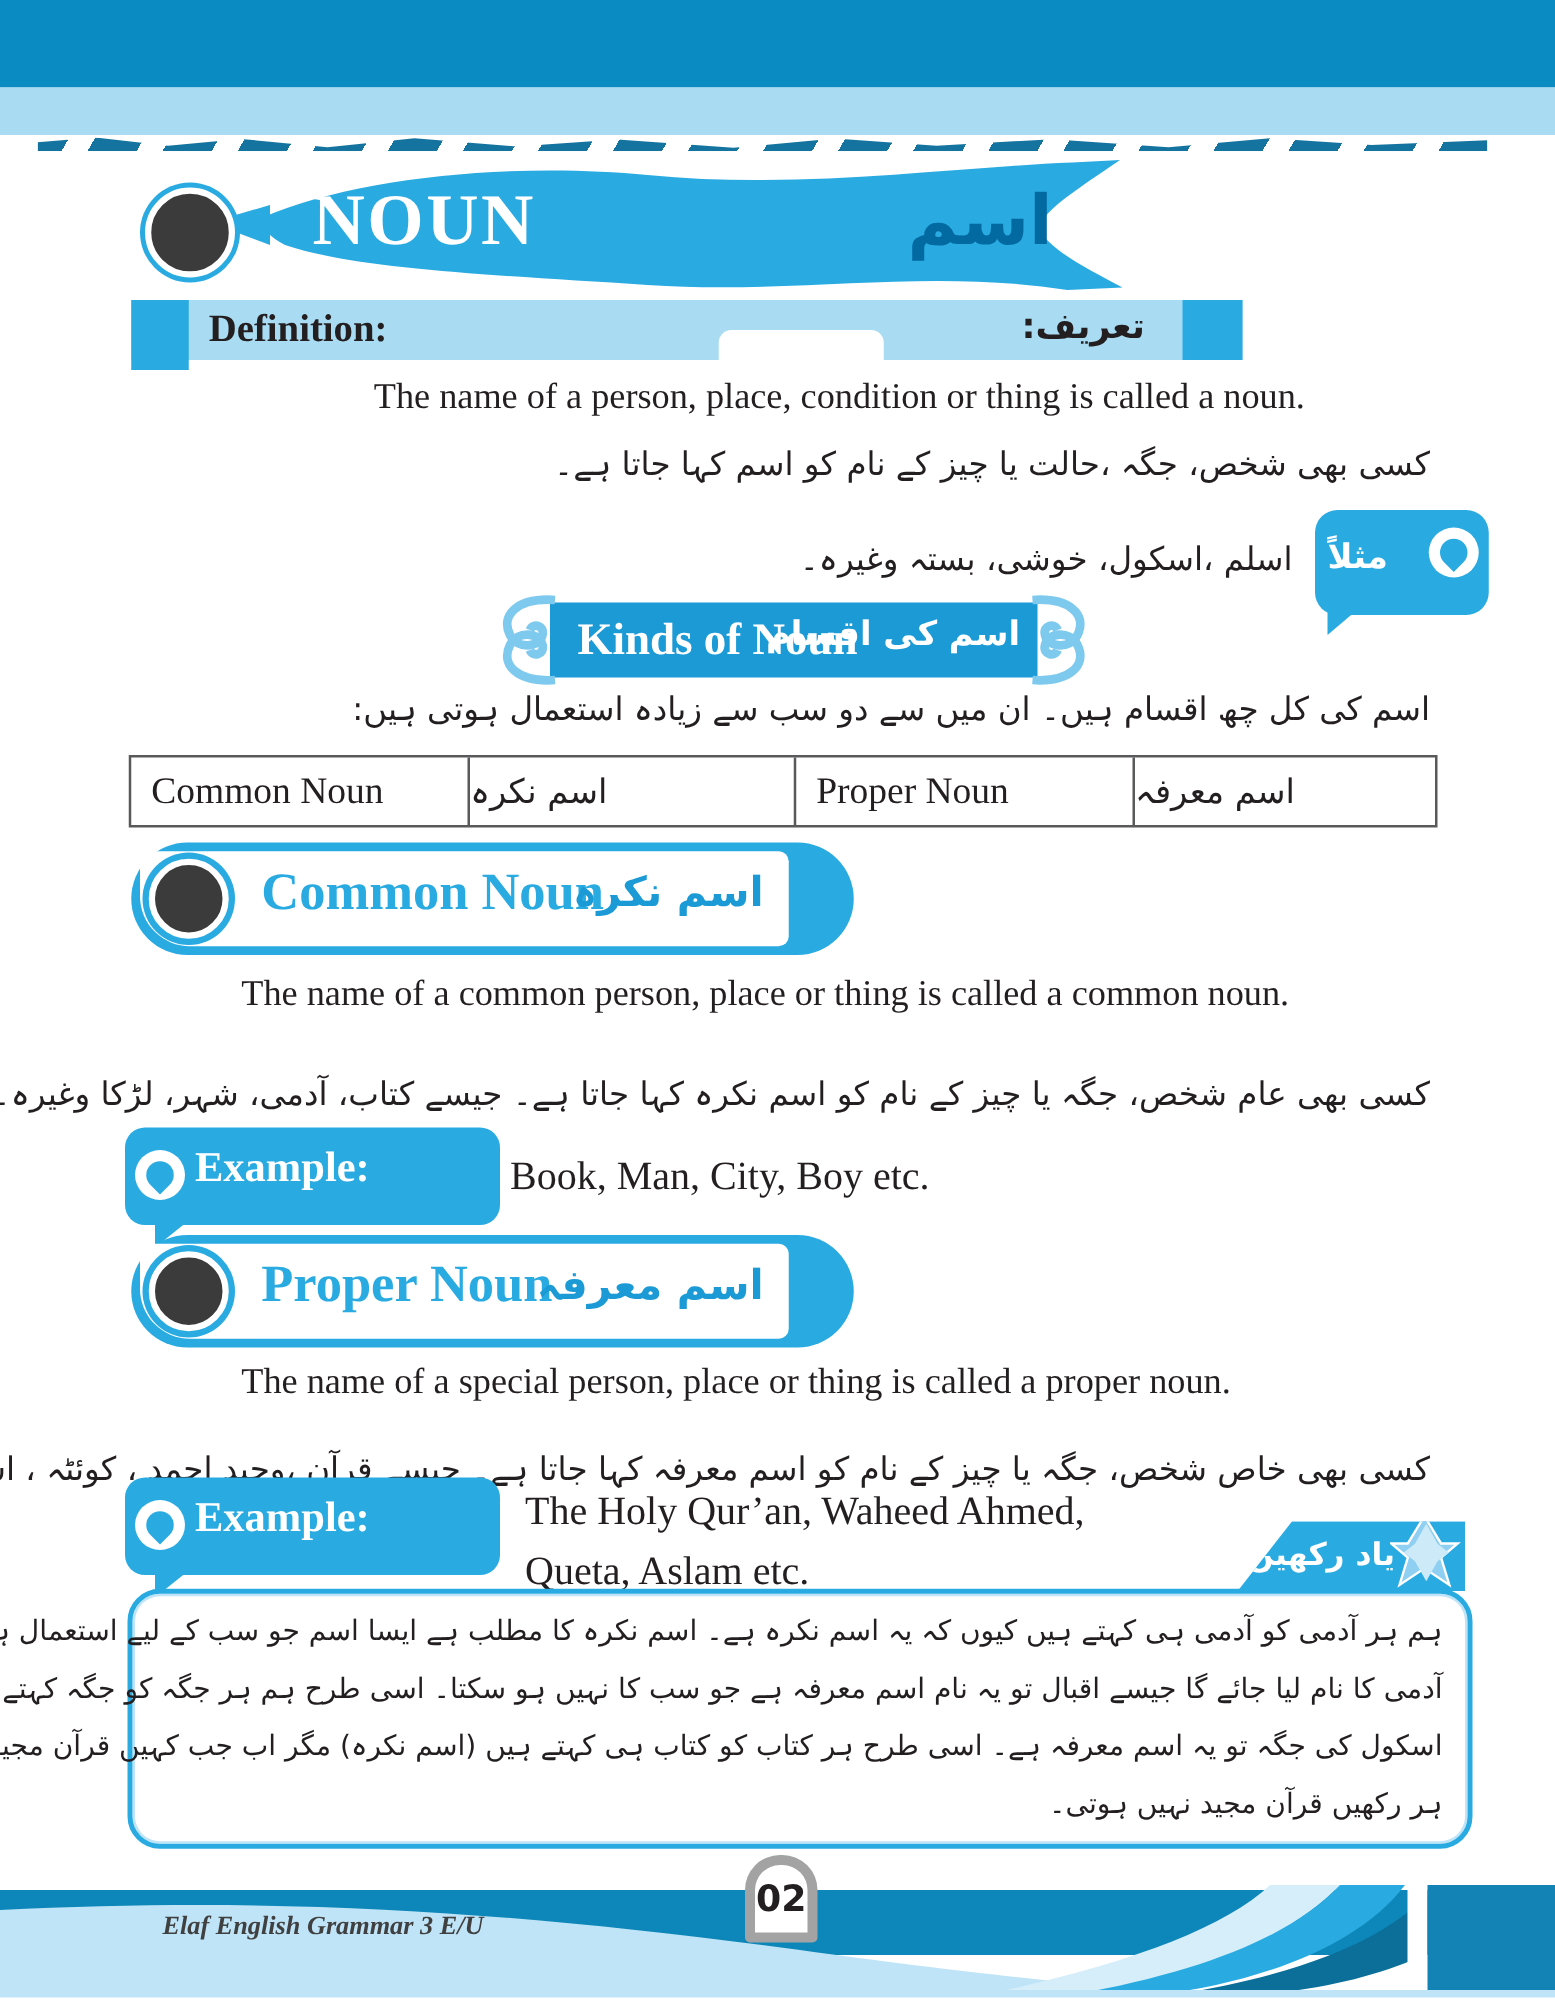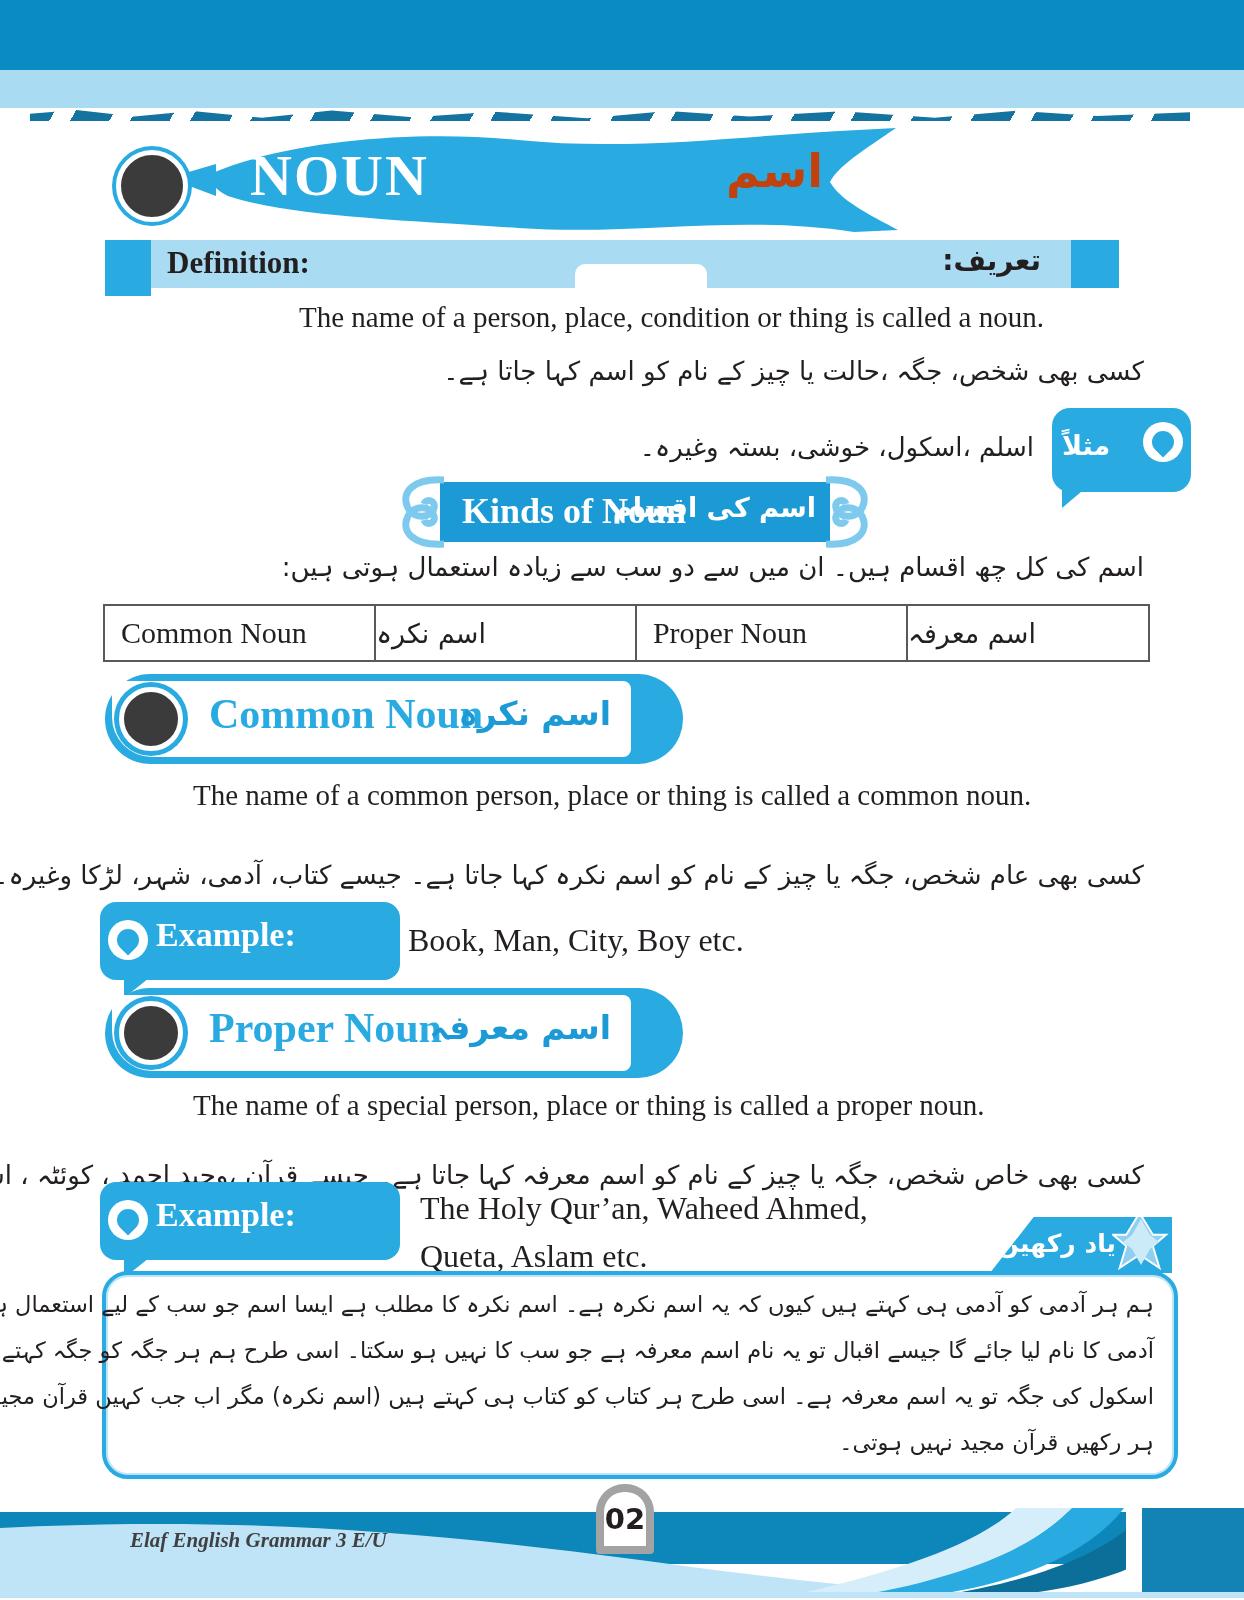--- a/index.html
+++ b/index.html
@@ -12,23 +12,23 @@
   .hdr-light{left:0;top:70px;width:1244px;height:38px;background:#a9dcf3;}
   .hdr-rag{left:30px;top:110px;width:1160px;height:11px;
      background:repeating-linear-gradient(-60deg,#15749f 0 34px,transparent 34px 52px);
      clip-path:polygon(0 35%,4% 0,9% 60%,14% 10%,20% 70%,26% 5%,33% 65%,40% 15%,48% 75%,55% 8%,62% 60%,70% 12%,78% 70%,85% 6%,92% 55%,100% 20%,100% 100%,0 100%);}
   
   .ribbon-wrap{left:108px;top:126px;width:790px;height:112px;}
   .ribbon-svg{position:absolute;left:50px;top:0;}
   .noun-circle{position:absolute;left:8px;top:24px;width:62px;height:62px;border-radius:50%;
      background:#3b3b3c;border:5px solid #ffffff;box-shadow:0 0 0 4px #29abe2;}
   .noun-title{position:absolute;left:142px;top:16px;font-size:58px;font-weight:bold;color:#ffffff;letter-spacing:2px;}
-  .noun-title-ur{position:absolute;left:618px;top:18px;font-size:46px;font-weight:bold;color:#c2410c;}
-  
-  .def-bar{left:105px;top:240px;width:1014px;height:48px;background:#a9dcf3;}
+  .noun-title-ur{position:absolute;left:618px;top:18px;font-size:55px;font-weight:bold;color:#0369a1;}
+  
+  .def-bar{left:105px;top:240px;width:889px;height:48px;background:#a9dcf3;}
   .def-sq-l{position:absolute;left:0;top:0;width:46px;height:56px;background:#29abe2;}
   .def-sq-r{position:absolute;right:0;top:0;width:48px;height:48px;background:#29abe2;}
   .def-notch{position:absolute;left:470px;bottom:0;width:132px;height:24px;background:#ffffff;border-radius:10px 10px 0 0;}
   .def-label{position:absolute;left:62px;top:5px;font-size:31px;font-weight:bold;color:#231f20;}
   .def-label-ur{position:absolute;right:78px;top:4px;font-size:28px;font-weight:bold;color:#231f20;}
   
   .para{left:105px;width:1045px;font-size:29px;line-height:39px;text-align:justify;}
   .p1{top:298px;text-indent:88px;white-space:nowrap;text-align:center;}
   .uline{right:100px;font-size:26px;color:#231f20;text-align:right;}
   

